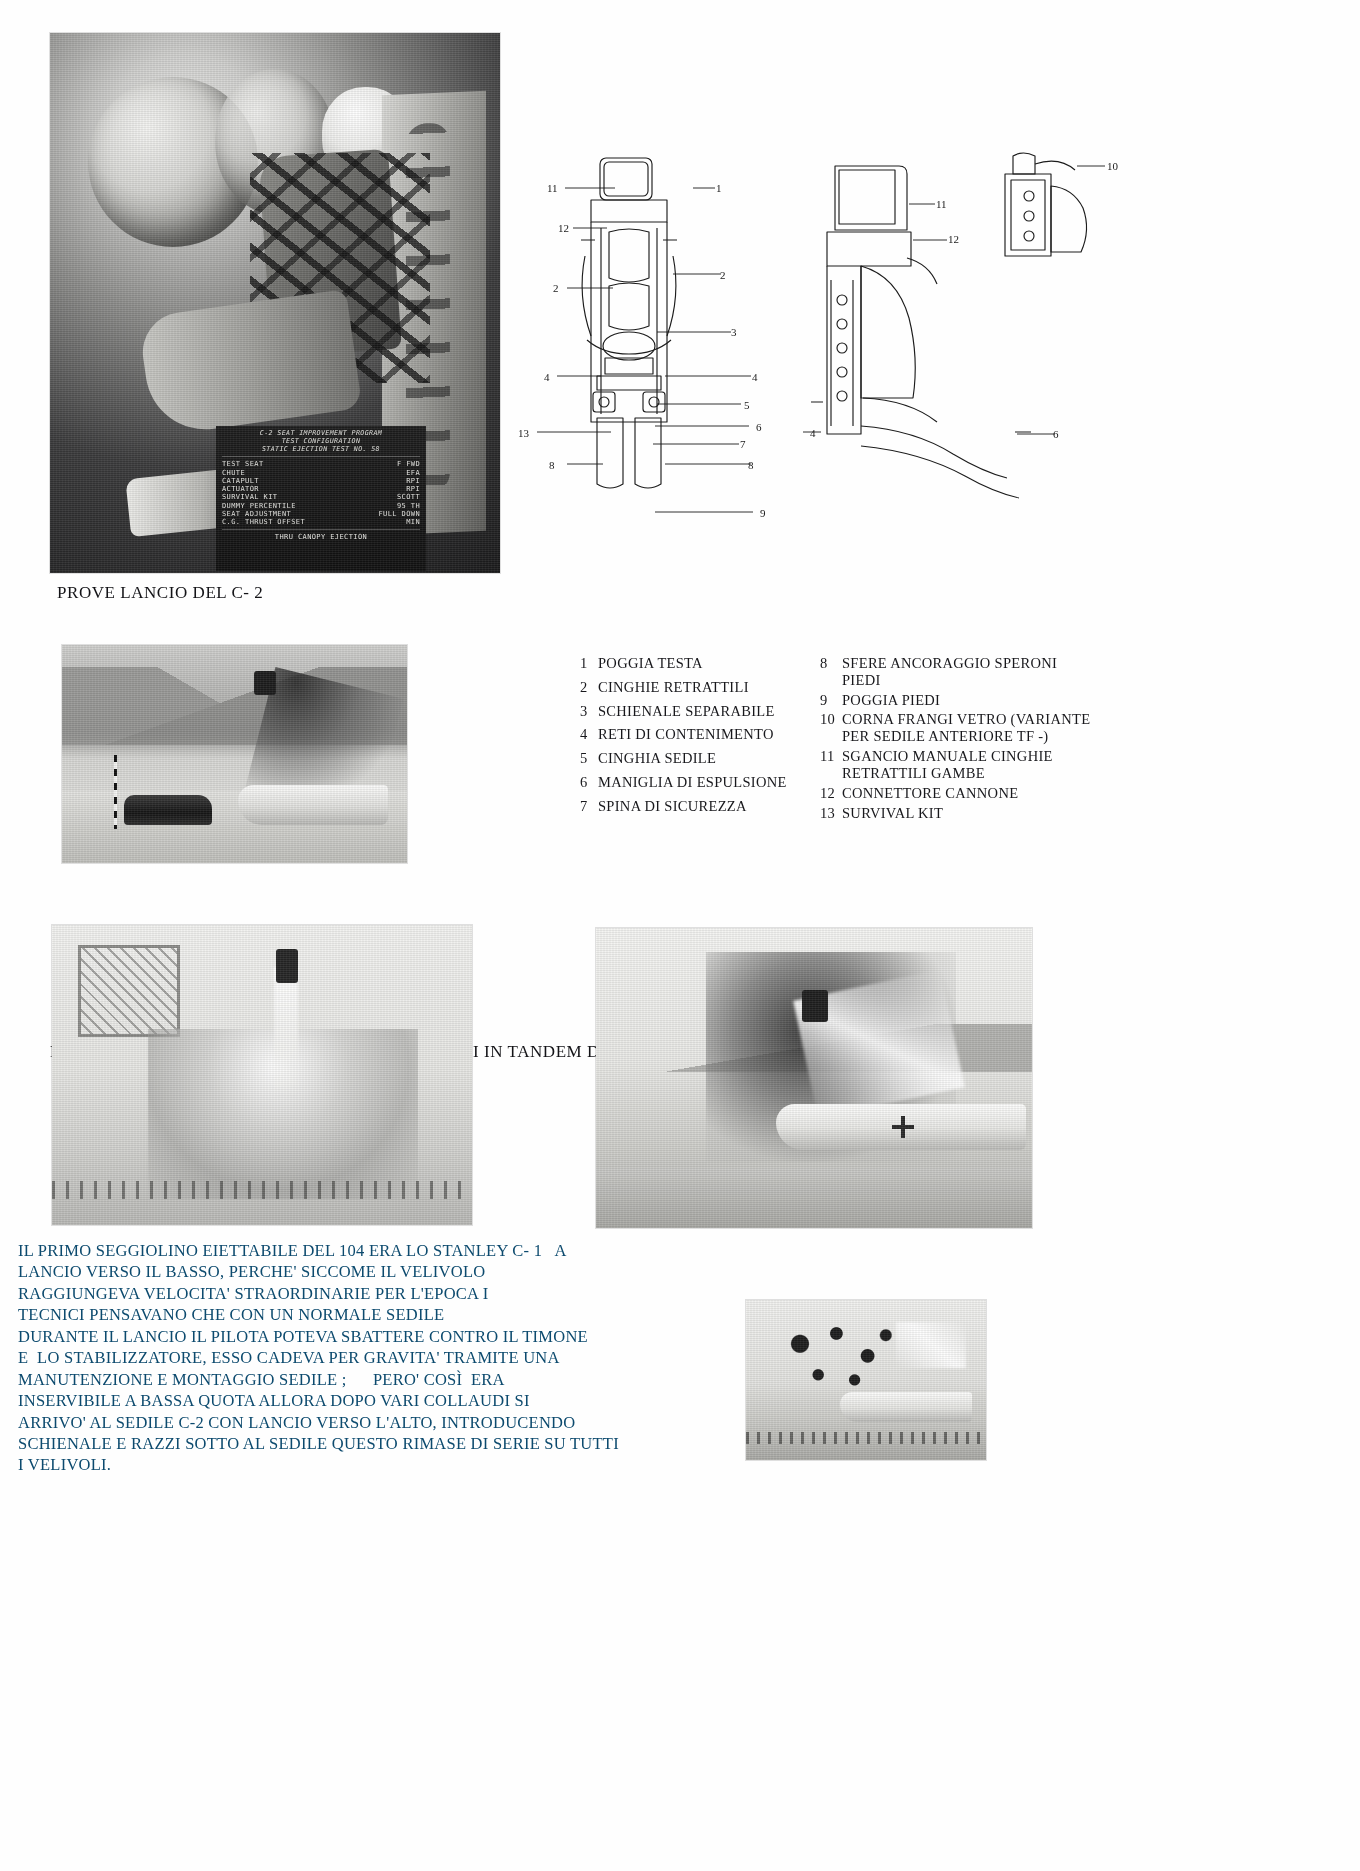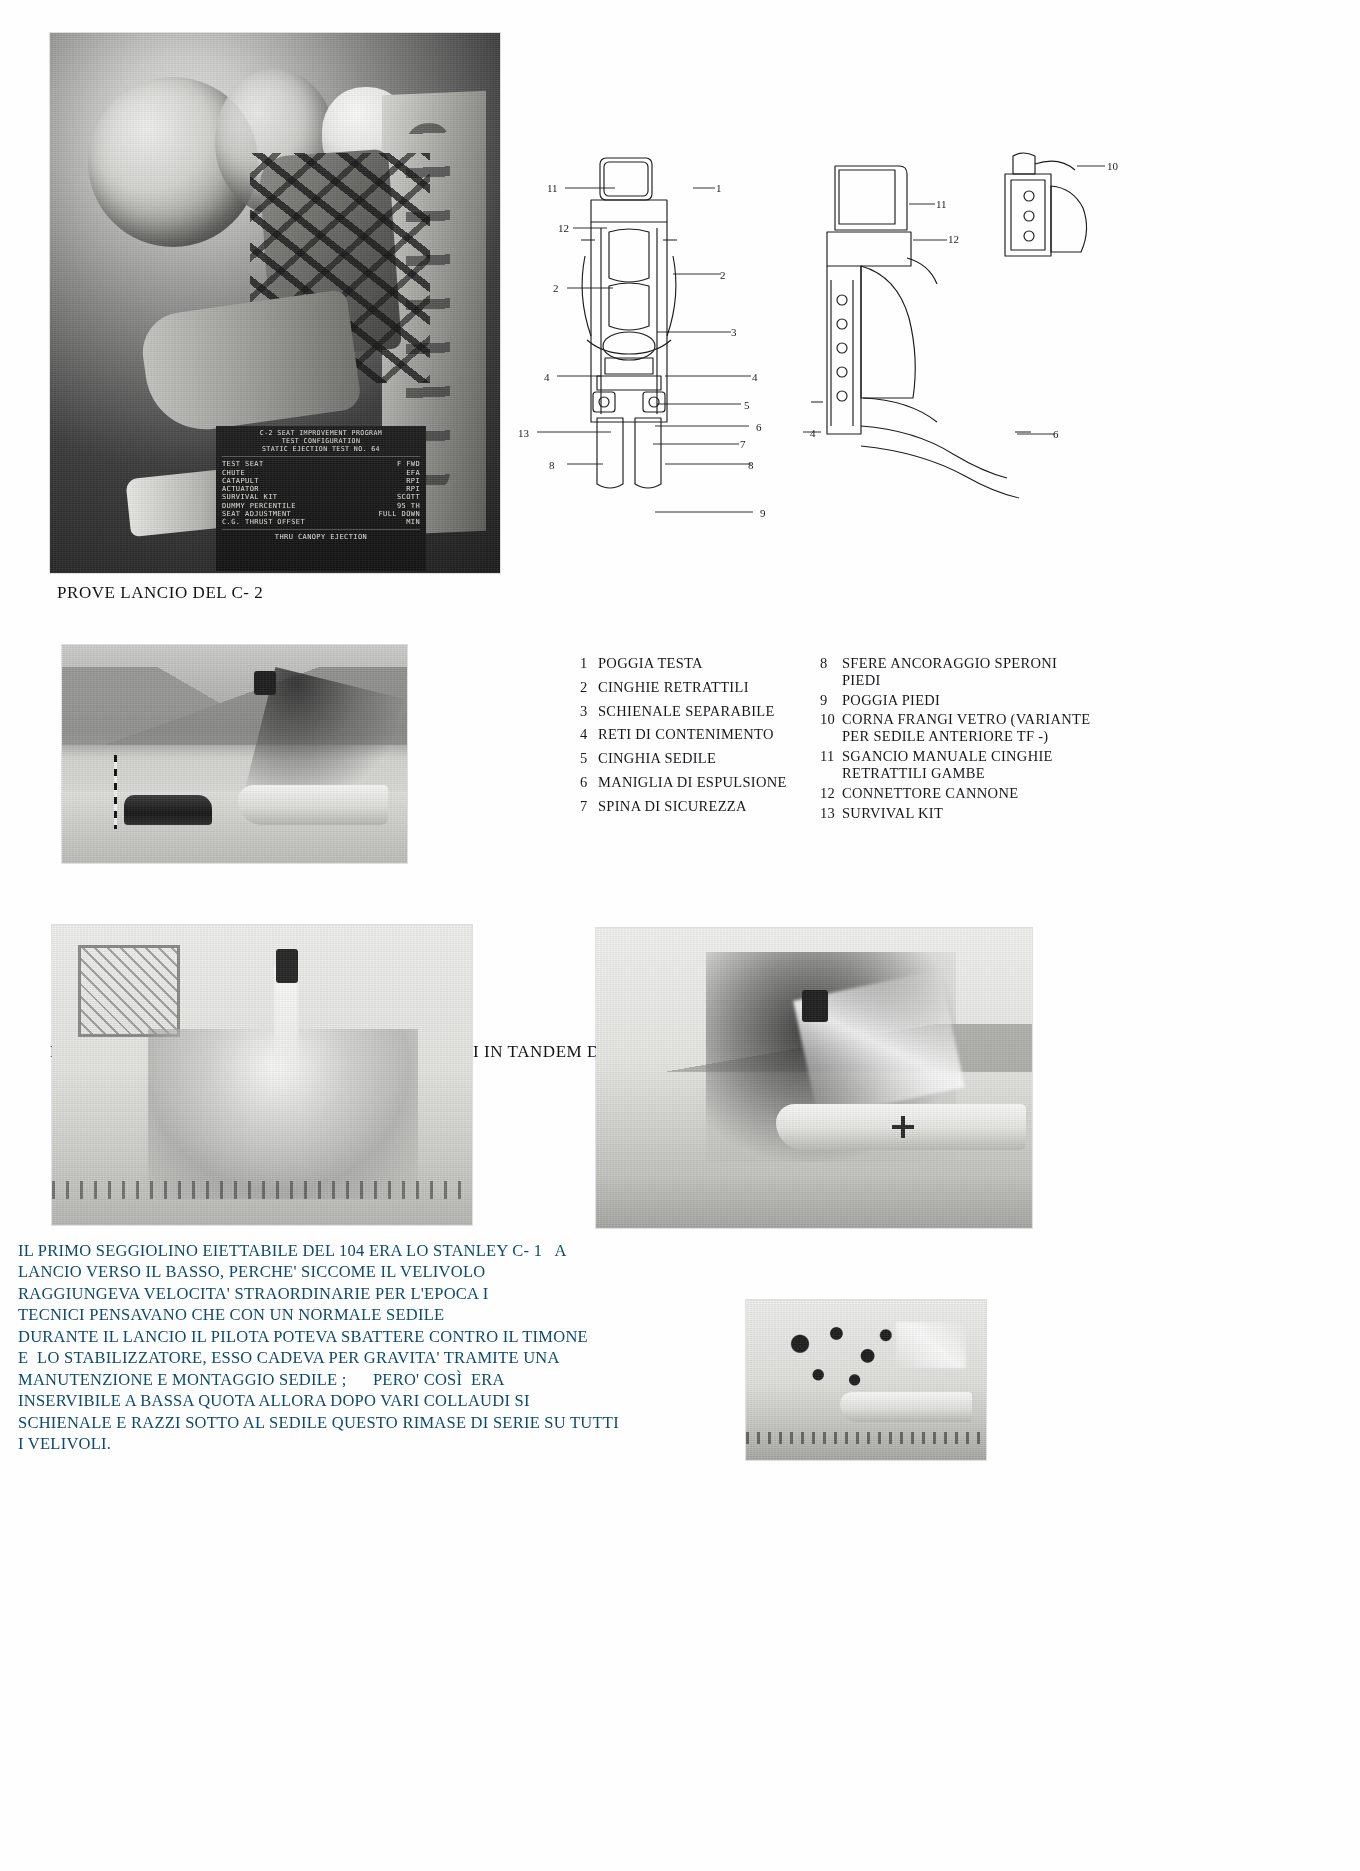--- a/index.html
+++ b/index.html
@@ -96,21 +96,21 @@
     position: absolute;
     background: linear-gradient(180deg, #1e1e1e 0%, #121212 100%);
     color: #e6e6e2;
     font-family: "DejaVu Sans Mono", monospace;
     line-height: 1.18;
     letter-spacing: .4px;
     padding: 4px 6px;
     box-sizing: border-box;
   }
   #plaque-main { left: 166px; top: 393px; width: 210px; height: 145px; font-size: 7px; }
-  #plaque-main .pl-title { text-align: center; font-size: 6.6px; }
+  #plaque-main .pl-title { text-align: center; font-size: 6.6px; font-style: italic; }
   #plaque-main .pl-row { display: flex; justify-content: space-between; }
   #plaque-main .pl-rule { border-top: 1px solid #555; margin: 3px 0; }
   #plaque-main .pl-foot { text-align: center; font-size: 7px; margin-top: 2px; }
 
   
   .drawing { position: absolute; }
   .dlabel {
     position: absolute;
     font-family: "Liberation Serif", serif;
     font-size: 11px;
@@ -312,21 +312,21 @@
     <div class="helmet"></div>
     <div class="seat-frame"></div>
     <div class="torso"></div>
     <div class="straps"></div>
     <div class="legs"></div>
     <div class="boots"></div>
 
     <div class="plaque" id="plaque-main">
       <div class="pl-title">C-2 SEAT IMPROVEMENT PROGRAM</div>
       <div class="pl-title">TEST CONFIGURATION</div>
-      <div class="pl-title">STATIC EJECTION TEST NO. 64</div>
+      <div class="pl-title">STATIC EJECTION TEST NO. 58</div>
       <div class="pl-rule"></div>
       <div class="pl-row">
         <span>TEST SEAT</span>
         <span>F FWD</span>
       </div>
       <div class="pl-row">
         <span>CHUTE</span>
         <span>EFA</span>
       </div>
       <div class="pl-row">
@@ -553,20 +553,21 @@
 
   <div id="body-text">
     <span class="bline">IL PRIMO SEGGIOLINO EIETTABILE DEL 104 ERA LO STANLEY C- 1   A</span>
     <span class="bline">LANCIO VERSO IL BASSO, PERCHE' SICCOME IL VELIVOLO</span>
     <span class="bline">RAGGIUNGEVA VELOCITA' STRAORDINARIE PER L'EPOCA I</span>
     <span class="bline">TECNICI PENSAVANO CHE CON UN NORMALE SEDILE</span>
     <span class="bline">DURANTE IL LANCIO IL PILOTA POTEVA SBATTERE CONTRO IL TIMONE</span>
     <span class="bline">E  LO STABILIZZATORE, ESSO CADEVA PER GRAVITA' TRAMITE UNA</span>
     <span class="bline">MANUTENZIONE E MONTAGGIO SEDILE ;      PERO' COSÌ  ERA</span>
     <span class="bline">INSERVIBILE A BASSA QUOTA ALLORA DOPO VARI COLLAUDI SI</span>
+    <span class="bline">ARRIVO' AL SEDILE C-2 CON LANCIO VERSO L'ALTO, INTRODUCENDO</span>
     <span class="bline">SCHIENALE E RAZZI SOTTO AL SEDILE QUESTO RIMASE DI SERIE SU TUTTI</span>
     <span class="bline">I VELIVOLI.</span>
   </div>
 
   <div class="photo" id="photo-debris">
     <div class="burst"></div>
     <div class="streak"></div>
     <div class="jet3"></div>
     <div class="rail3"></div>
     <div class="grain"></div>

